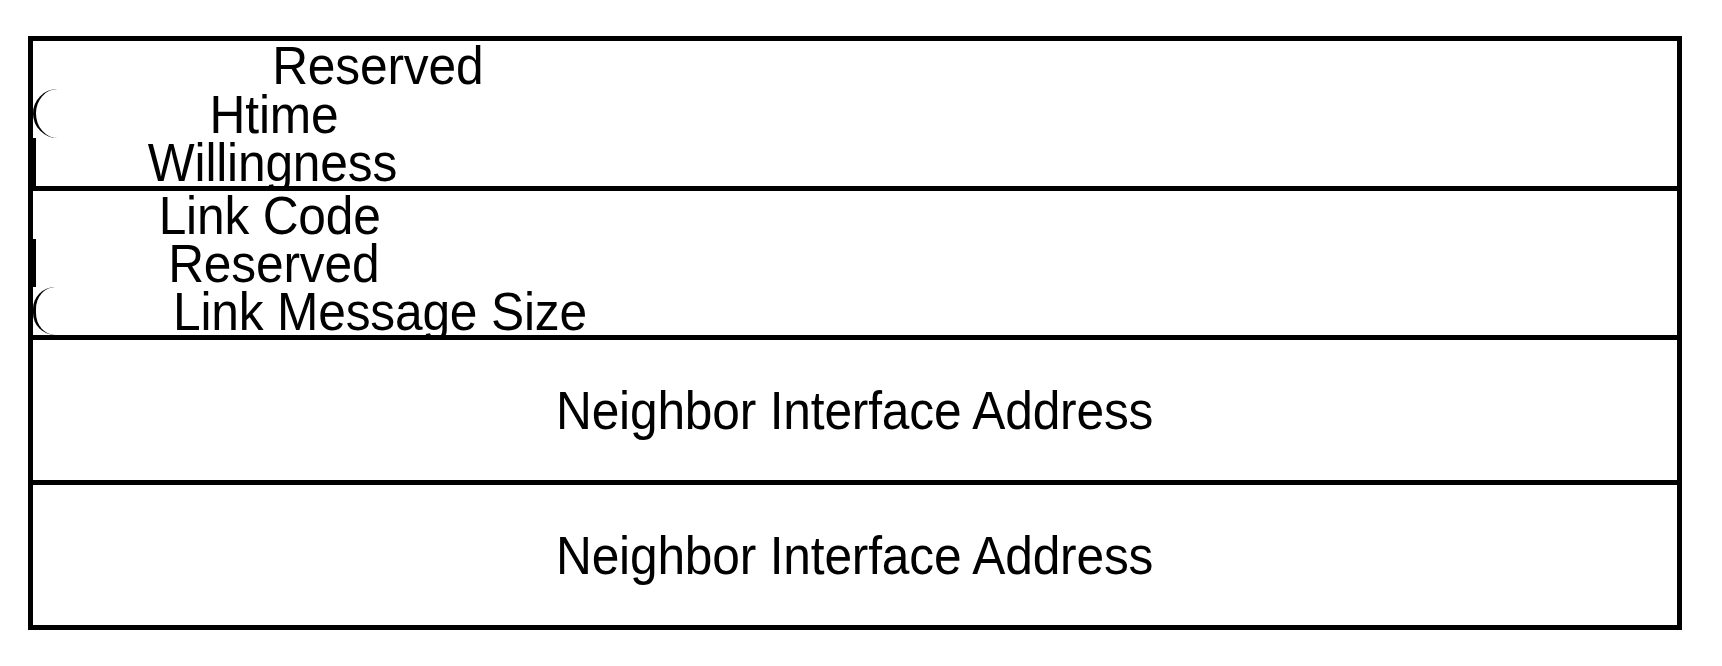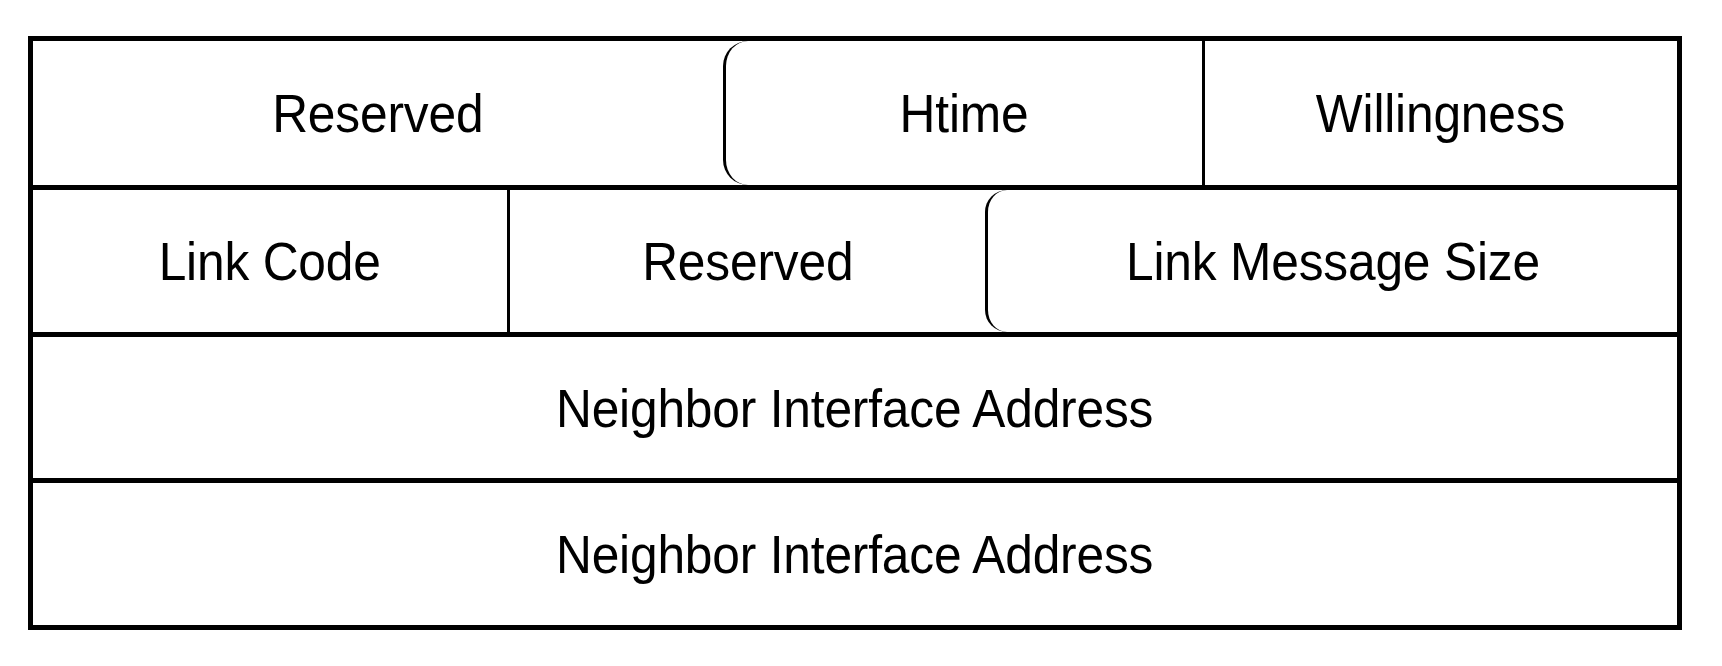--- a/index.html
+++ b/index.html
@@ -22,20 +22,21 @@
     height: 594px;
     box-sizing: border-box;
     border: 5px solid #000000;
     background: #ffffff;
     display: flex;
     flex-direction: column;
   }
 
   .pkt-row {
     display: flex;
+    flex-direction: column;
     box-sizing: border-box;
     width: 100%;
     position: relative;
   }
 
   .pkt-row.r1 { height: 150px; border-bottom: 5px solid #000000; }
   .pkt-row.r2 { height: 149px; border-bottom: 5px solid #000000; }
   .pkt-row.r3 { height: 147px; border-bottom: 5px solid #000000; }
   .pkt-row.r4 { height: 143px; }
 

